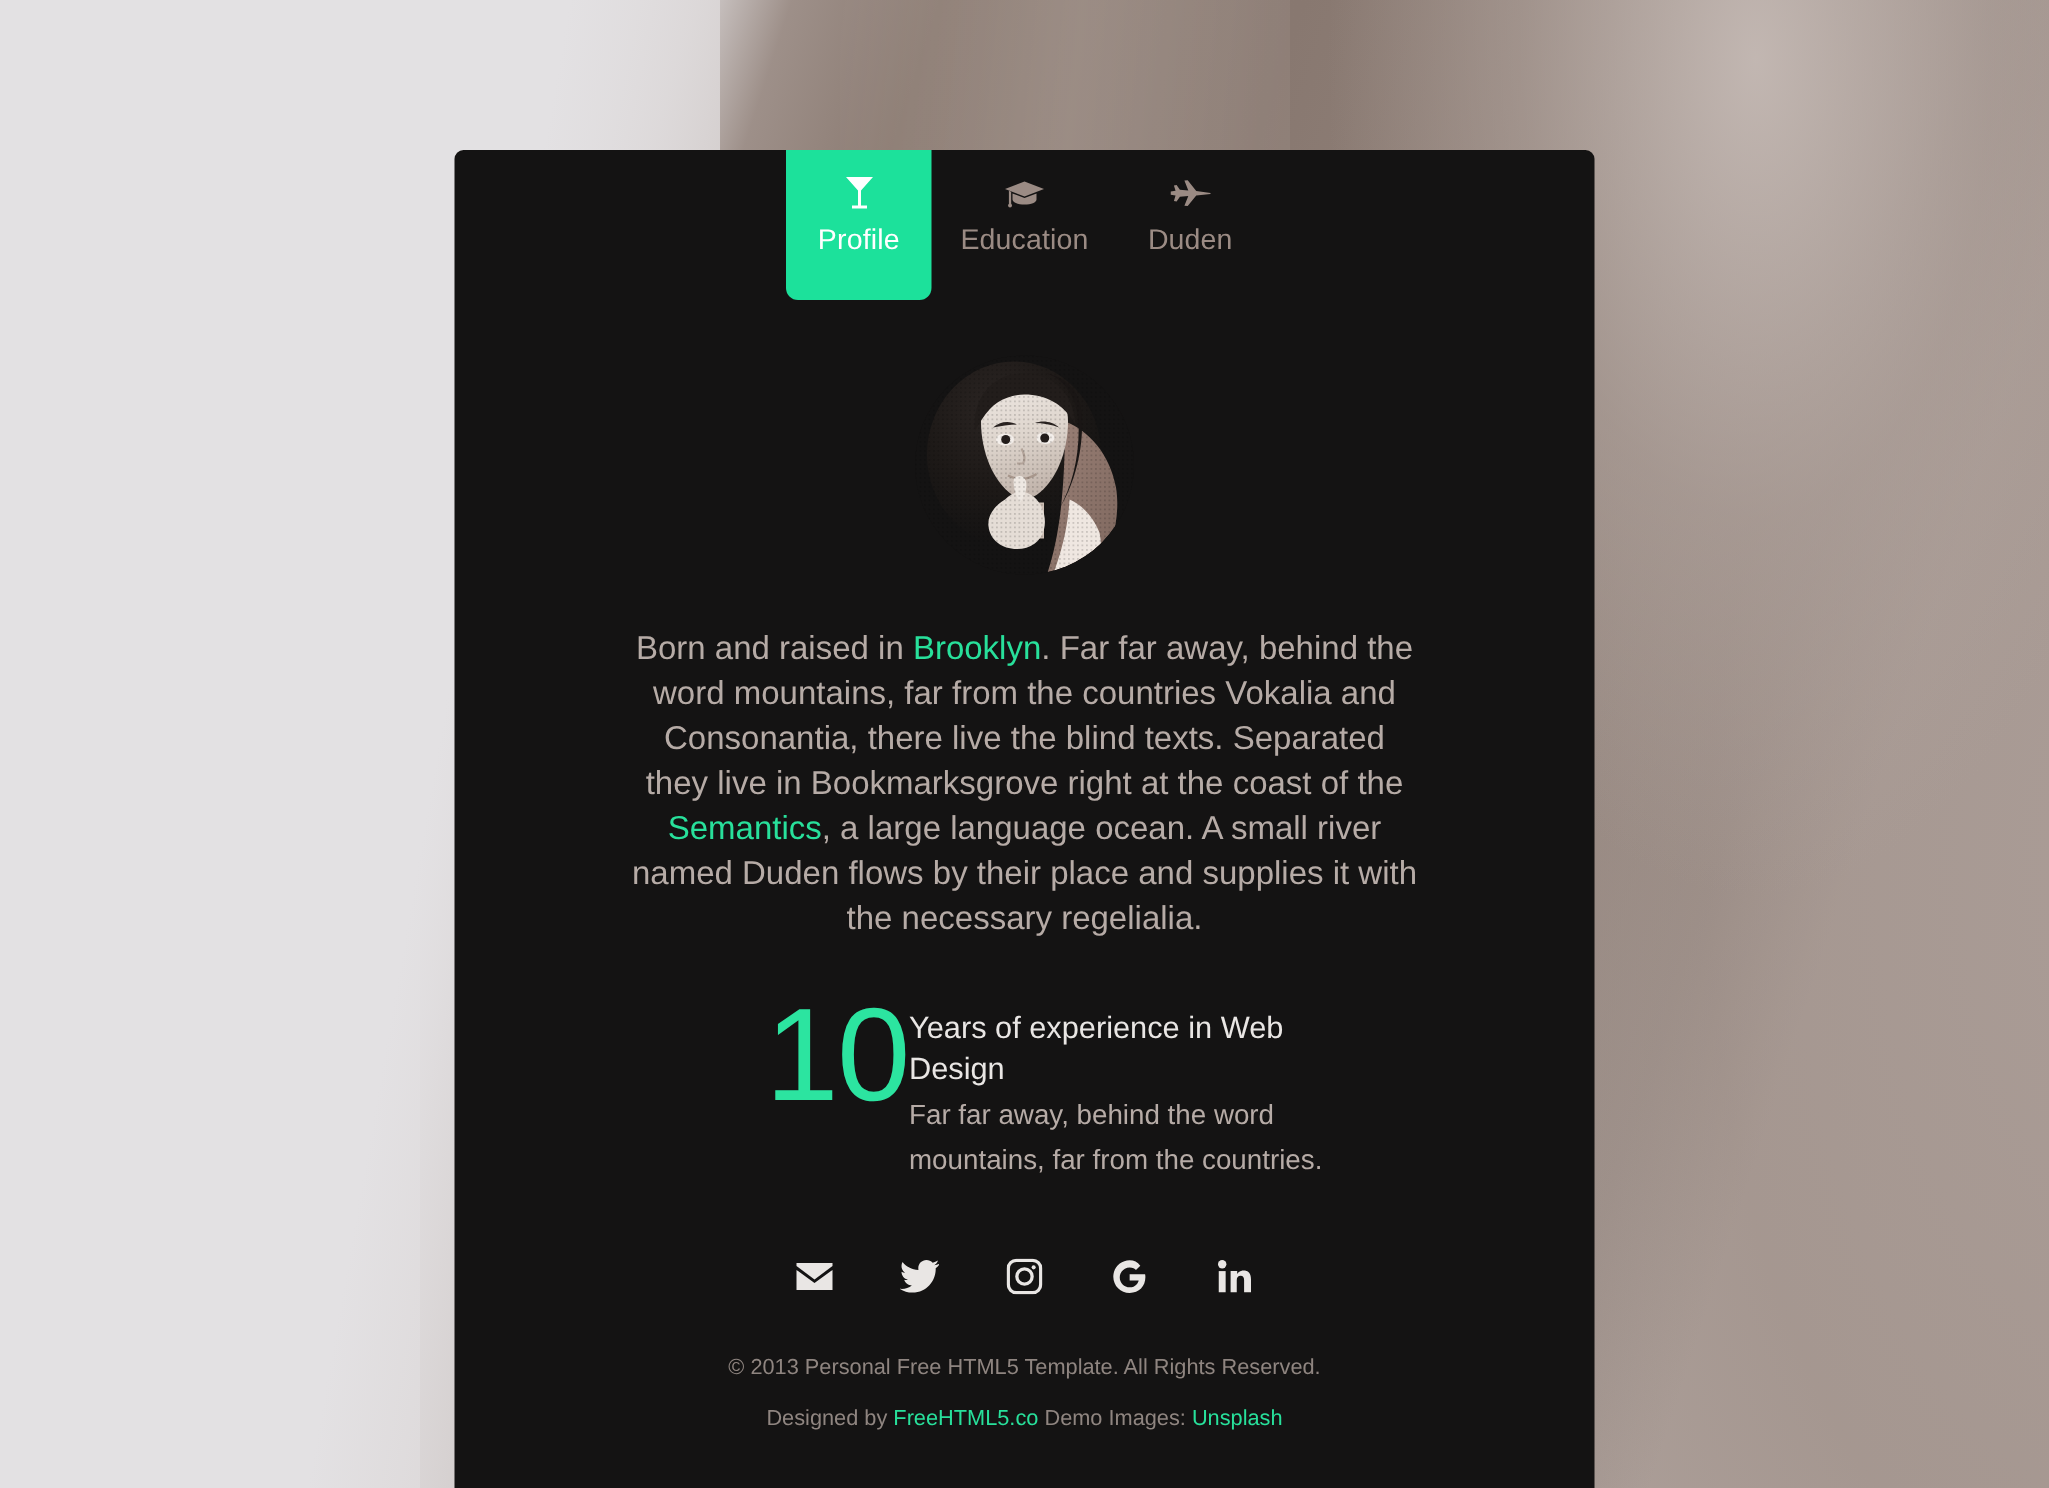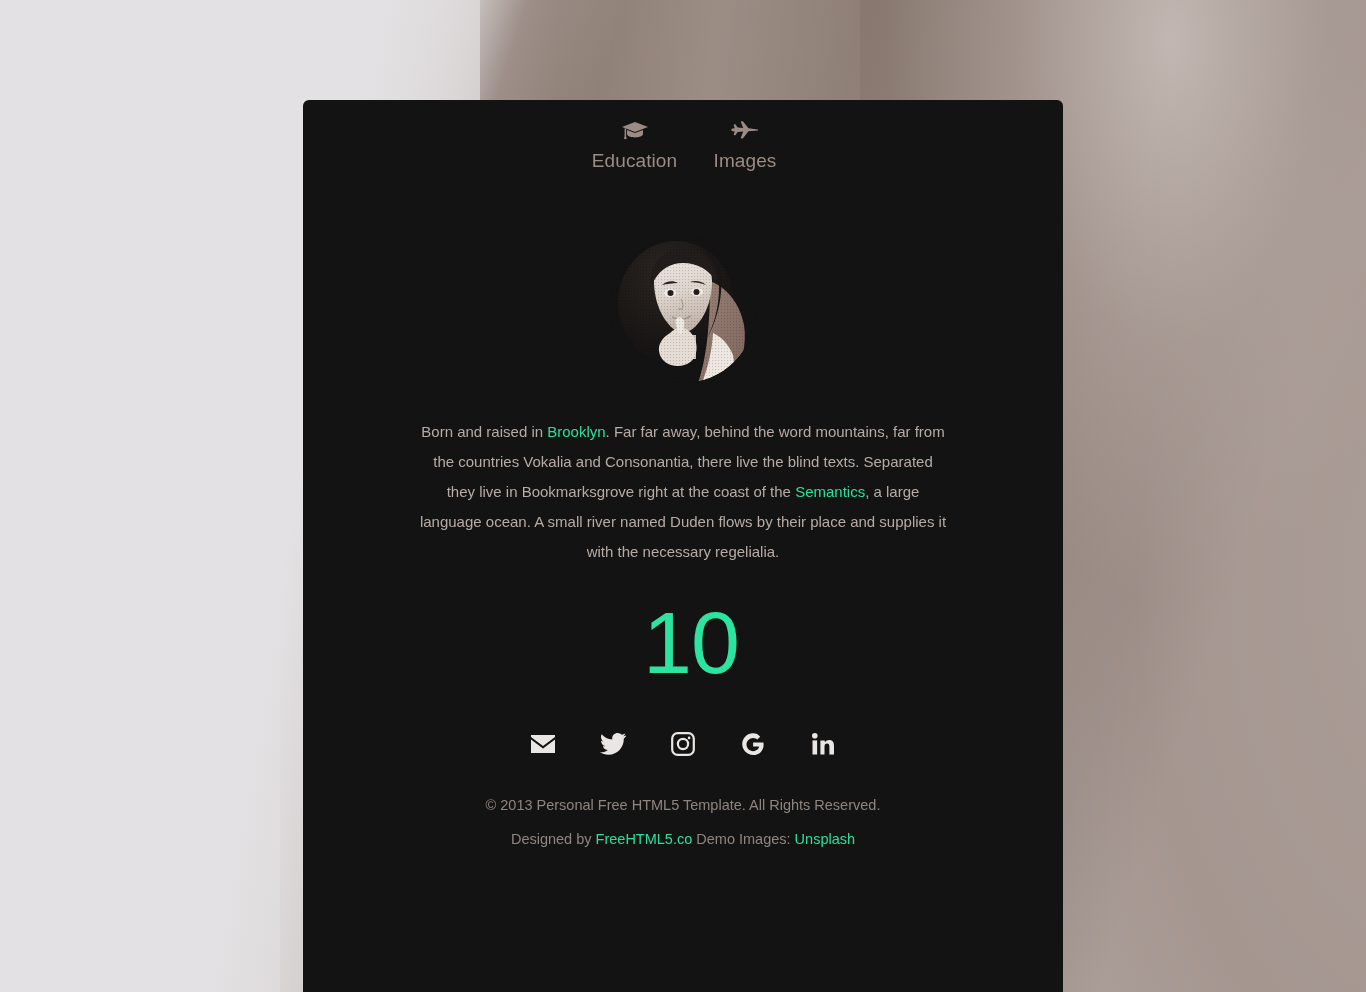--- a/index.html
+++ b/index.html
@@ -139,41 +139,41 @@
     font-weight: normal;
     color: #e9e6e4;
     letter-spacing: .2px;
   }
 
   
   #bio {
     margin: 34px auto 0;
     width: 528px;
     text-align: center;
-    font-size: 15px;
+    font-size: 22px;
     line-height: 30px;
     color: #b6aba6;
   }
   #bio .hl { color: #28e09b; }
 
   
   #exp-block {
     margin: 38px 0 0 0;
     display: flex;
     justify-content: center;
     align-items: flex-start;
     padding-left: 8px;
   }
   #exp-number {
     font-size: 88px;
     line-height: 76px;
     color: #2ce4a0;
     font-weight: normal;
     width: 138px;
-    text-align: center;
+    text-align: right;
     padding-left: 8px;
     letter-spacing: -1px;
   }
   #exp-text { width: 300px; padding-top: 7px; }
   #exp-title {
     font-size: 20.5px;
     line-height: 27px;
     color: #e9e6e4;
     font-weight: normal;
     margin-bottom: 2px;
@@ -218,41 +218,49 @@
 <div id="bg-wrap">
   <div id="bg-taupe"></div>
   <div id="bg-soft-left"></div>
   <div id="bg-streak"></div>
 </div>
 
 <div id="card">
 
   <nav id="tabs">
 
+    <div class="tab active">
+      <span class="tab-icon">
+        <svg width="20" height="24" viewBox="0 0 20 24" fill="currentColor" aria-hidden="true">
+          <path d="M1 1h18l-8 9v10h4v2H5v-2h4V10L1 1z"></path>
+        </svg>
+      </span>
+      <span class="tab-label">Profile</span>
+    </div>
 
     <div class="tab wide">
       <span class="tab-icon">
         <svg width="26" height="20" viewBox="0 0 26 20" fill="currentColor" aria-hidden="true">
           <path d="M13 2 0 7l13 5 13-5-13-5z"></path>
           <path d="M5 10v4c0 2 3.6 3.4 8 3.4s8-1.4 8-3.4v-4l-8 3-8-3z"></path>
           <path d="M2.6 8.2v9.2h1.5V8.8l-1.5-.6z"></path>
           <circle cx="3.35" cy="18" r="1.3"></circle>
         </svg>
       </span>
       <span class="tab-label">Education</span>
     </div>
 
 
     <div class="tab">
       <span class="tab-icon">
         <svg width="28" height="20" viewBox="0 0 28 20" fill="currentColor" aria-hidden="true">
           <path d="M27 9.6 17.5 8.3 11.8 1.2 9.6 1.4l2.6 6.6-5.6-.5L4.4 4.3 2.6 4.6l1.1 3.6-3.2.5v2.2l3.2.5-1.1 3.6 1.8.3 2.2-3.2 5.6-.5-2.6 6.6 2.2.2 5.7-7.1L27 10.4v-.8z"></path>
         </svg>
       </span>
-      <span class="tab-label">Images</span>
+      <span class="tab-label">Duden</span>
     </div>
 
   </nav>
 
   <div id="avatar-wrap">
     <div id="avatar">
       <svg width="146" height="146" viewBox="0 0 146 146" aria-hidden="true">
         <defs>
           <clipPath id="circ">
               <circle cx="73" cy="73" r="73"></circle>
@@ -309,20 +317,24 @@
         </g>
       </svg>
     </div>
   </div>
 
 
   <p id="bio"><span>Born and raised in </span><span class="hl">Brooklyn</span><span>. Far far away, behind the word mountains, far from the countries Vokalia and Consonantia, there live the blind texts. Separated they live in Bookmarksgrove right at the coast of the </span><span class="hl">Semantics</span><span>, a large language ocean. A small river named Duden flows by their place and supplies it with the necessary regelialia.</span></p>
 
   <div id="exp-block">
     <div id="exp-number">10</div>
+    <div id="exp-text">
+      <h2 id="exp-title">Years of experience in Web Design</h2>
+      <p id="exp-desc">Far far away, behind the word mountains, far from the countries.</p>
+    </div>
   </div>
 
   <div id="socials">
 
     <a class="social">
       <svg width="26" height="20" viewBox="0 0 26 20" fill="currentColor" aria-hidden="true">
         <path d="M1 1h24v2L13 12 1 3V1z"></path>
         <path d="M1 5.6 13 14.4 25 5.6V19H1V5.6z"></path>
       </svg>
     </a>

